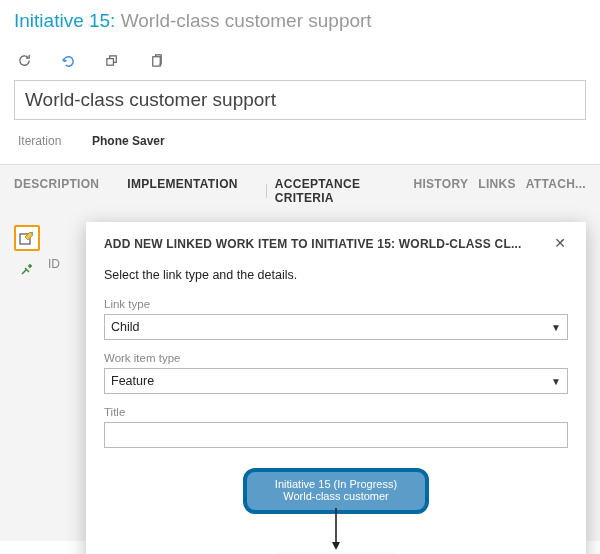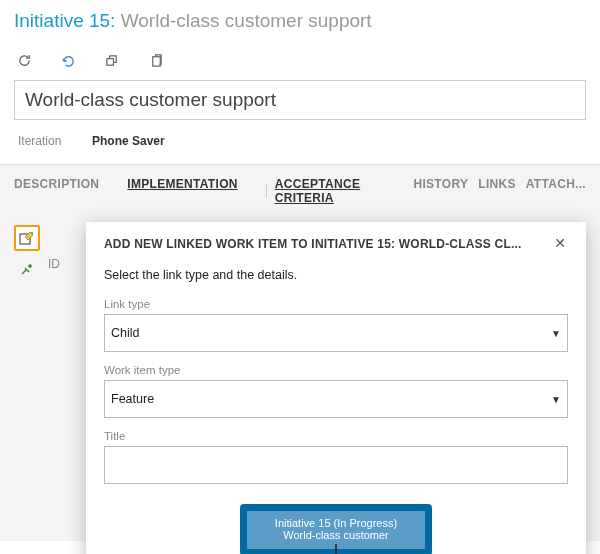--- a/index.html
+++ b/index.html
@@ -21,48 +21,48 @@
   .summary-box { border: 1px solid #ccc; padding: 8px 10px; margin-bottom: 10px; }
   .summary-box .summary-text { font-size: 19px; color: #444; font-weight: 300; }
   
   .field-row { display: flex; align-items: center; gap: 20px; padding: 4px 4px 10px; font-size: 12px; }
   .field-label { color: #888; width: 54px; }
   .field-value { color: #333; font-weight: 600; font-size: 12px; }
   
   .tabs-band { background: #f4f4f4; border-top: 1px solid #ddd; padding-top: 6px; }
   .tabs { display: flex; gap: 0; padding: 0 14px; }
   .tab { padding: 6px 12px 6px 0; margin-right: 16px; font-size: 12px; font-weight: 600; color: #888; cursor: pointer; letter-spacing: 0.3px; }
-  .tab.active { color: #333; text-decoration: underline; }
+  .tab.active { color: #333; }
   .tab-group-right { margin-left: auto; display: flex; gap: 10px; }
   .tab-group-right .tab { margin-right: 0; padding-right: 0; }
   .tab-sep { border-left: 1px solid #ccc; margin: 6px 8px 6px 0; height: 14px; align-self: center; }
   
   .content-area { display: flex; padding: 10px 14px; background: #f4f4f4; min-height: 330px; position: relative; }
   .left-buttons { display: flex; flex-direction: column; gap: 6px; padding: 4px 8px 0 0; }
   .left-btn { width: 26px; height: 26px; display: flex; align-items: center; justify-content: center; cursor: pointer; border: 2px solid transparent; border-radius: 2px; }
   .left-btn.highlighted { border-color: #f39c12; background: #fff; }
   .left-btn svg { width: 16px; height: 16px; }
   .id-area { padding: 36px 0 0 0; }
   .id-label { font-size: 12px; color: #888; }
   
   
   .dialog { position: absolute; left: 86px; top: 222px; width: 500px; background: #fff; box-shadow: 0 4px 18px rgba(0,0,0,0.25); padding: 14px 18px 22px; }
   .dialog-header { display: flex; align-items: center; margin-bottom: 16px; }
   .dialog-title { font-size: 12px; font-weight: 700; color: #3a3a3a; letter-spacing: 0.2px; flex: 1; overflow: hidden; white-space: nowrap; text-overflow: ellipsis; }
   .dialog-close { width: 16px; height: 16px; color: #555; cursor: pointer; font-size: 14px; line-height: 14px; text-align: center; }
   .dialog-instruction { font-size: 12.5px; color: #222; margin-bottom: 16px; }
   .form-group { margin-bottom: 12px; }
   .form-label { font-size: 11.5px; color: #888; margin-bottom: 4px; display: block; }
-  .form-select, .form-input { width: 100%; border: 1px solid #bbb; padding: 4px 6px; font-size: 12.5px; color: #222; background: #fff; height: 38px; position: relative; }
+  .form-select, .form-input { width: 100%; border: 1px solid #bbb; padding: 4px 6px; font-size: 12.5px; color: #222; background: #fff; height: 26px; position: relative; }
   .form-select { display: flex; justify-content: space-between; align-items: center; cursor: pointer; }
   .caret { font-size: 10px; color: #333; }
   .form-input { outline: none; }
   
   .diagram { margin-top: 20px; display: flex; flex-direction: column; align-items: center; position: relative; }
-  .diag-parent { background: #5c9cc8; border: 7px solid #0369a1; border-radius: 4px; color: #fff; font-size: 11px; padding: 6px 28px 8px; text-align: center; min-width: 160px; }
+  .diag-parent { background: #5c9cc8; border: 4px solid #0369a1; border-radius: 12px; color: #fff; font-size: 11px; padding: 6px 28px 8px; text-align: center; min-width: 160px; }
   .diag-row2 { display: flex; justify-content: center; gap: 0; margin-top: 42px; position: relative; width: 100%; }
   .diag-ghost { width: 120px; height: 32px; background: #fff; border: 1px solid #ccc; border-radius: 4px; }
   .diag-new { position: absolute; left: 50%; transform: translateX(-50%); top: -2px; width: 120px; height: 36px; background: #9ab95f; border: 1px solid #7c9a42; border-radius: 4px; color: #fff; font-size: 11px; display: flex; align-items: center; justify-content: center; padding-top: 4px; box-shadow: 0 1px 3px rgba(0,0,0,0.2); text-shadow: 0 1px 1px rgba(0,0,0,0.2); }
   svg.connector-svg { position: absolute; top: 40px; left: 50%; transform: translateX(-50%); }
 </style>
 </head>
 <body>
 
 <div class="header">
   <div class="title-row">

